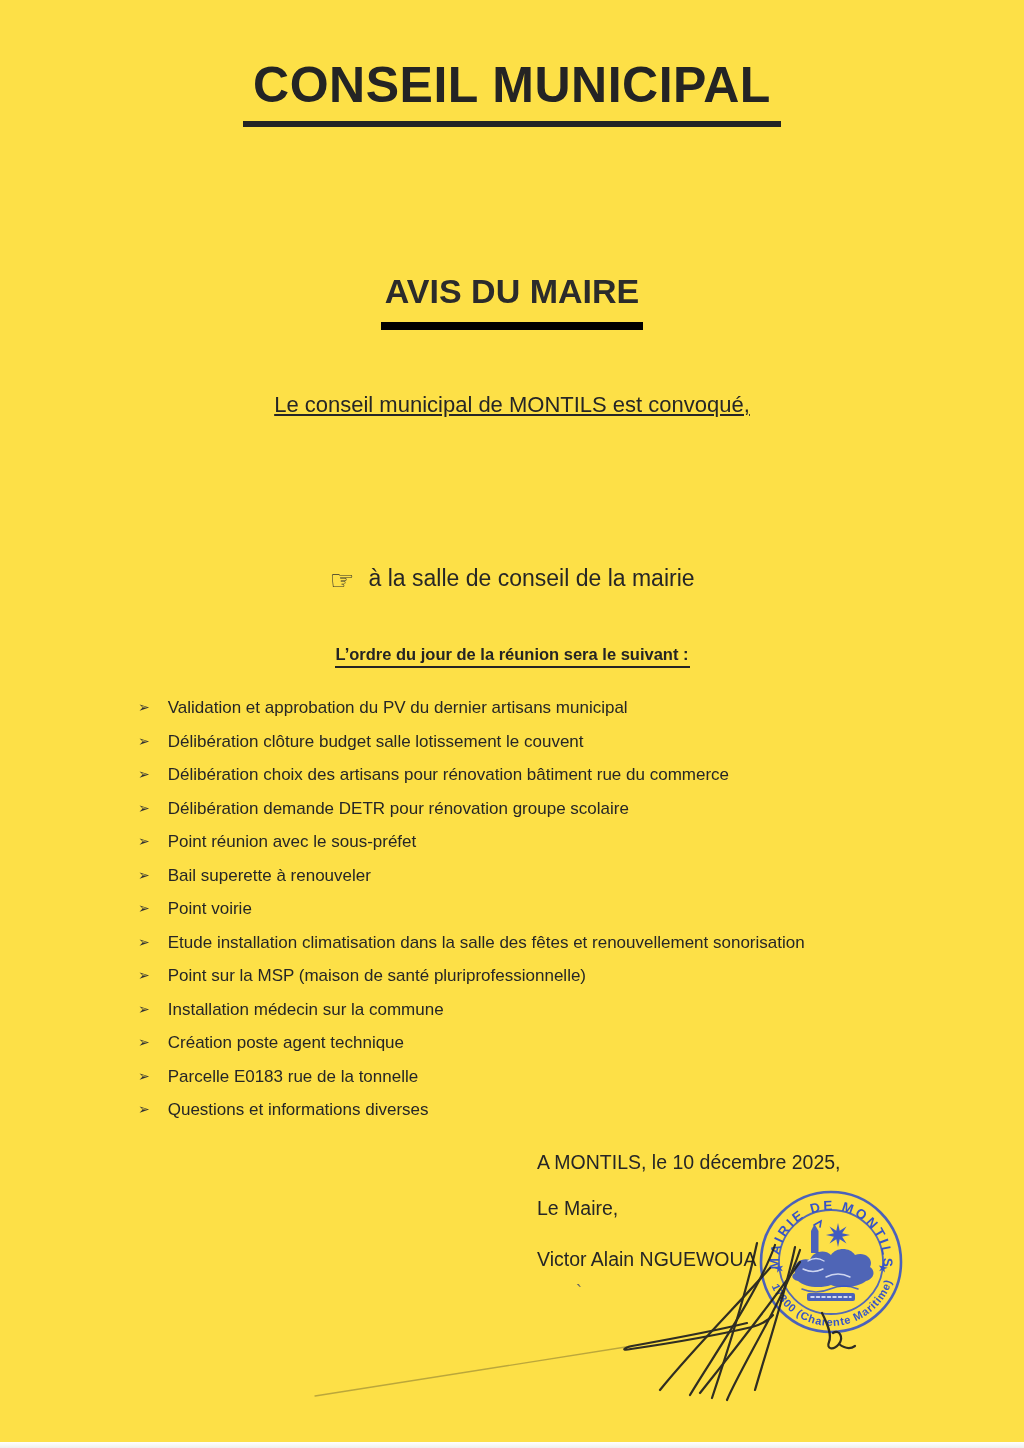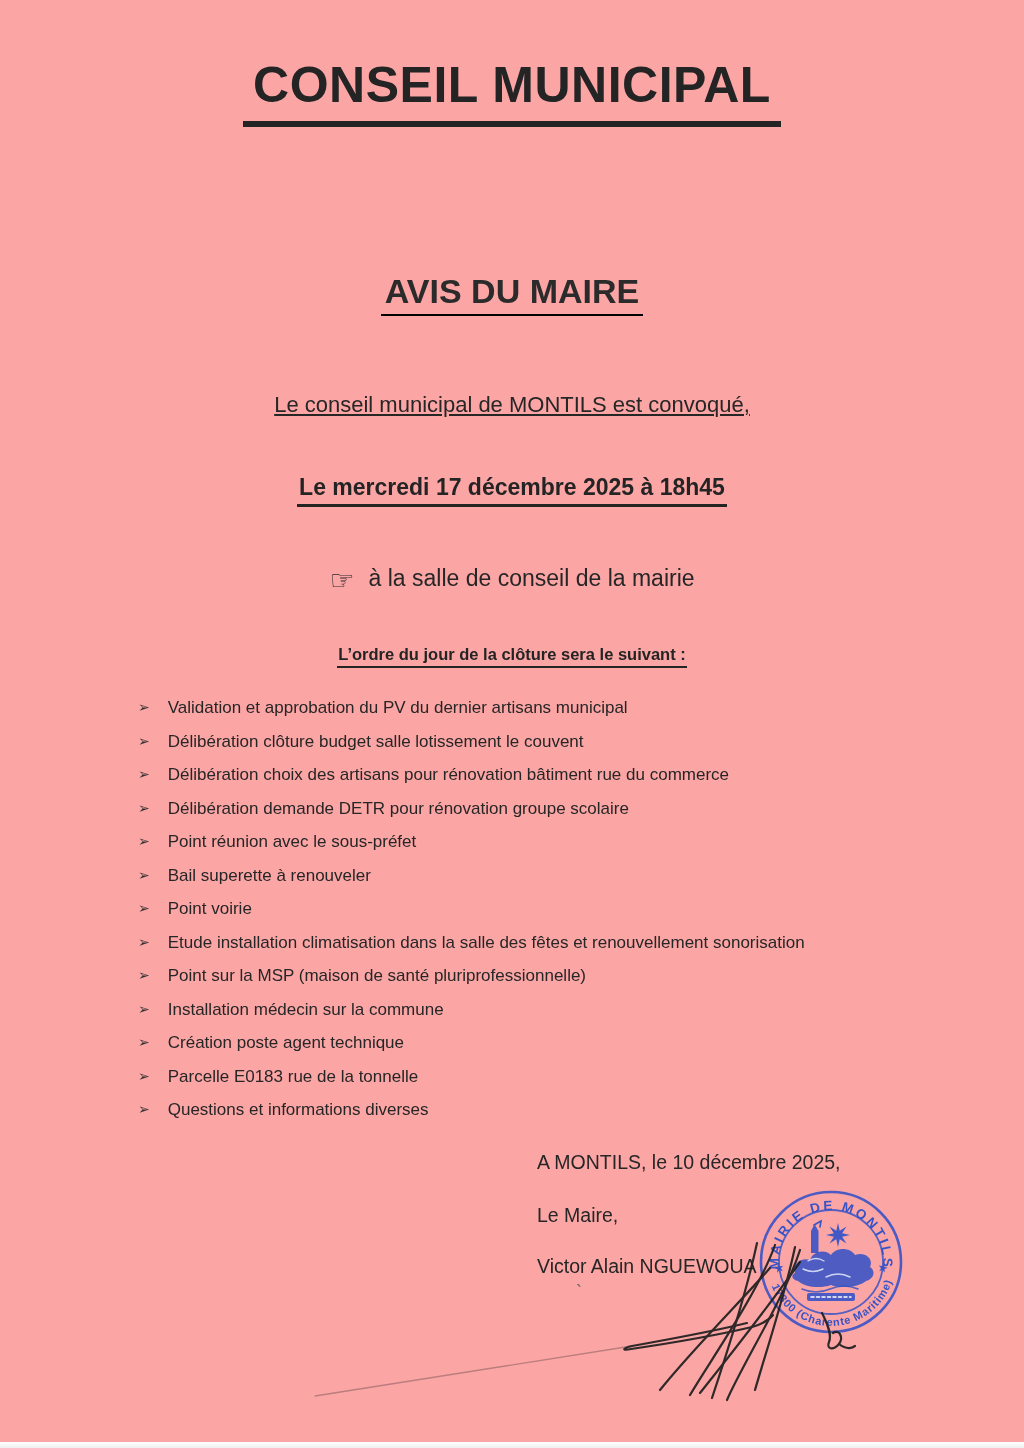--- a/index.html
+++ b/index.html
@@ -1,32 +1,32 @@
 <!DOCTYPE html>
 <html lang="fr" style="--stamp-ink: #3753c6;"><head>
 <meta charset="utf-8">
 <style>
   html, body { margin: 0; padding: 0; background: #ffffff; }
   .page {
     position: relative;
     width: 1024px;
     height: 1448px;
     margin: 0 auto;
-    background: #fca5a5;
+    background: #fde047;
     overflow: hidden;
     font-family: "Liberation Sans", sans-serif;
     color: #222;
   }
   .centered { position: absolute; left: 0; width: 100%; text-align: center; margin: 0; }
 
   .doc-title { top: 56px; font-size: 50px; font-weight: bold; letter-spacing: 0.5px; color: #242424; }
   .doc-title .u { display: inline-block; border-bottom: 6px solid #242424; padding: 0 10px 7px 10px; }
 
   .notice-heading { top: 272px; font-size: 34px; font-weight: bold; color: #2b2b2b; }
-  .notice-heading .u { display: inline-block; border-bottom: 2px solid #000000; padding: 0 4px 3px 4px; }
+  .notice-heading .u { display: inline-block; border-bottom: 8px solid #000000; padding: 0 4px 11px 4px; }
 
   .convocation { top: 392px; font-size: 22px; color: #262626; text-decoration: underline; }
 
   .date-line { top: 474px; font-size: 23px; font-weight: bold; color: #242424; }
   .date-line .u { display: inline-block; border-bottom: 3px solid #242424; padding: 0 2px 3px 2px; }
 
   .location-line { top: 564px; font-size: 23px; color: #262626; }
   .location-line .hand { font-family: "DejaVu Sans", sans-serif; font-size: 28px; vertical-align: -4px; margin-right: 14px; color: #2b2b2b; }
 
   .agenda-heading { top: 645px; font-size: 16.5px; font-weight: bold; color: #242424; }
@@ -42,21 +42,21 @@
     font-size: 17px; color: #262626;
   }
   .agenda-list .bullet {
     font-family: "DejaVu Sans", sans-serif;
     font-size: 14px; line-height: 19px;
     margin-right: 18px; color: #333; flex: 0 0 auto;
   }
 
   .closing { position: absolute; left: 537px; top: 1150px; }
   .closing p { margin: 0; font-size: 19.5px; color: #262626; line-height: 24px; }
-  .closing .place-date { margin-bottom: 29px; }
+  .closing .place-date { margin-bottom: 22px; }
   .closing .signatory-title { margin-bottom: 27px; }
 
   .stray-mark { position: absolute; left: 576px; top: 1282px; font-size: 18px; color: #666; }
 
   .stamp-signature { position: absolute; left: 280px; top: 1165px; width: 720px; height: 260px; }
 
   .stamp-text { font-family: "Liberation Sans", sans-serif; fill: var(--stamp-ink, #3753c6); }
   .stamp-top { font-size: 13.5px; font-weight: bold; letter-spacing: 2.5px; }
   .stamp-bottom { font-size: 11px; font-weight: bold; letter-spacing: 0.8px; }
   .stamp-star { font-size: 12px; }
@@ -72,30 +72,27 @@
   <h1 class="centered doc-title">
     <span class="u">CONSEIL MUNICIPAL</span>
   </h1>
 
   <h2 class="centered notice-heading">
     <span class="u">AVIS DU MAIRE</span>
   </h2>
 
   <p class="centered convocation">Le conseil municipal de MONTILS est convoqué,</p>
 
-  <p class="centered date-line">
-    <span class="u">Le mercredi 17 décembre 2025 à 18h45</span>
-  </p>
 
   <p class="centered location-line">
     <span class="hand">☞</span><span>à la salle de conseil de la mairie</span>
   </p>
 
   <p class="centered agenda-heading">
-    <span class="u">L’ordre du jour de la clôture sera le suivant :</span>
+    <span class="u">L’ordre du jour de la réunion sera le suivant :</span>
   </p>
 
   <ul class="agenda-list" id="agenda-list">
       <li>
         <span class="bullet">➢</span>
         <span>Validation et approbation du PV du dernier artisans municipal</span>
       </li>
       <li>
         <span class="bullet">➢</span>
         <span>Délibération clôture budget salle lotissement le couvent</span>

